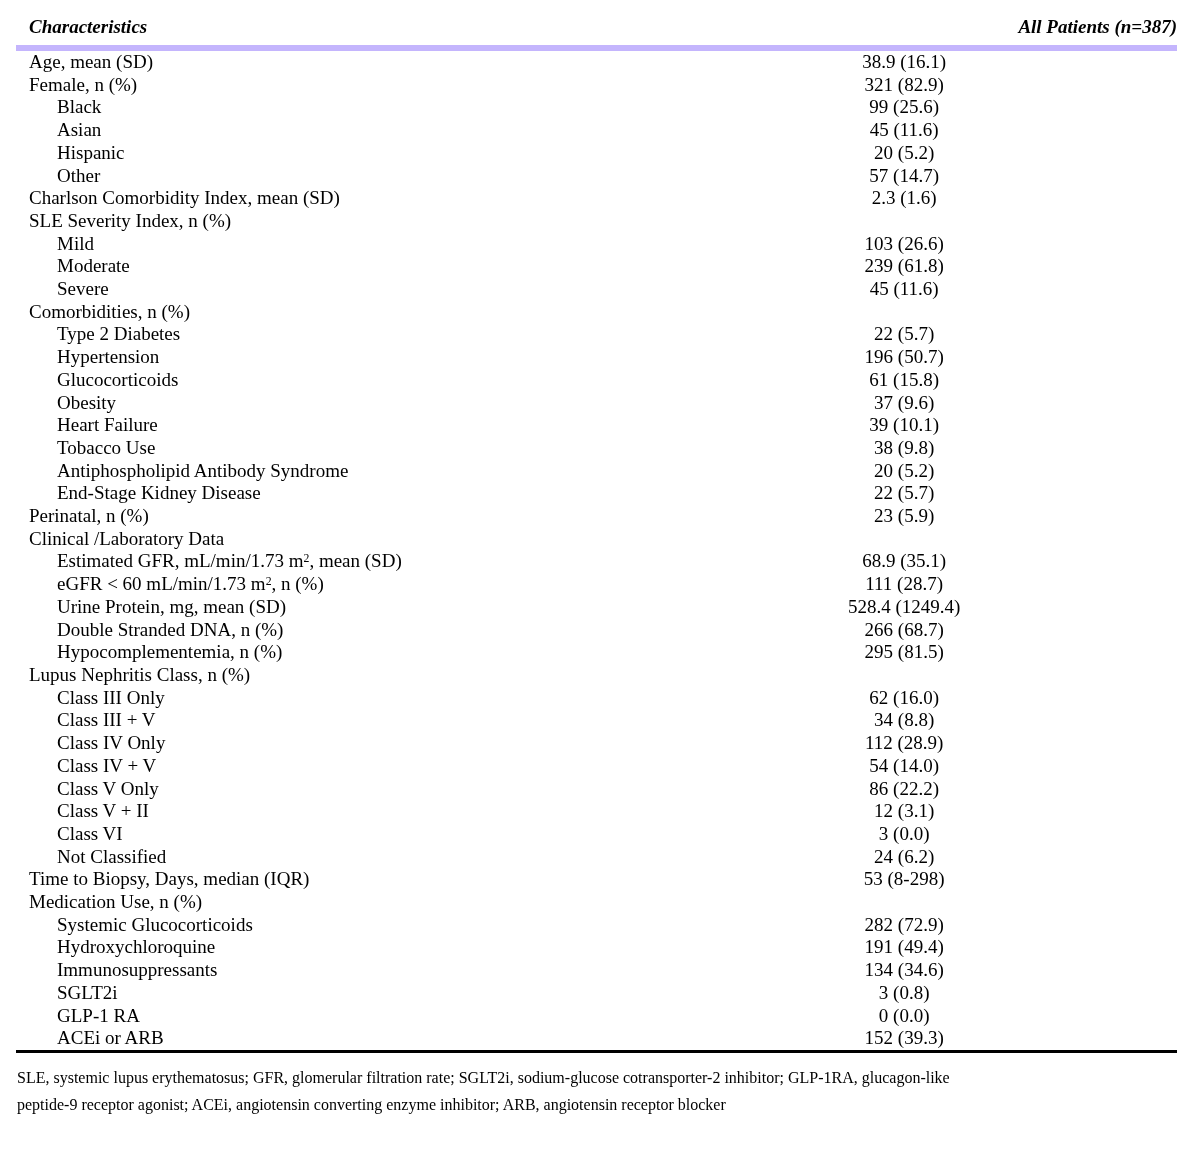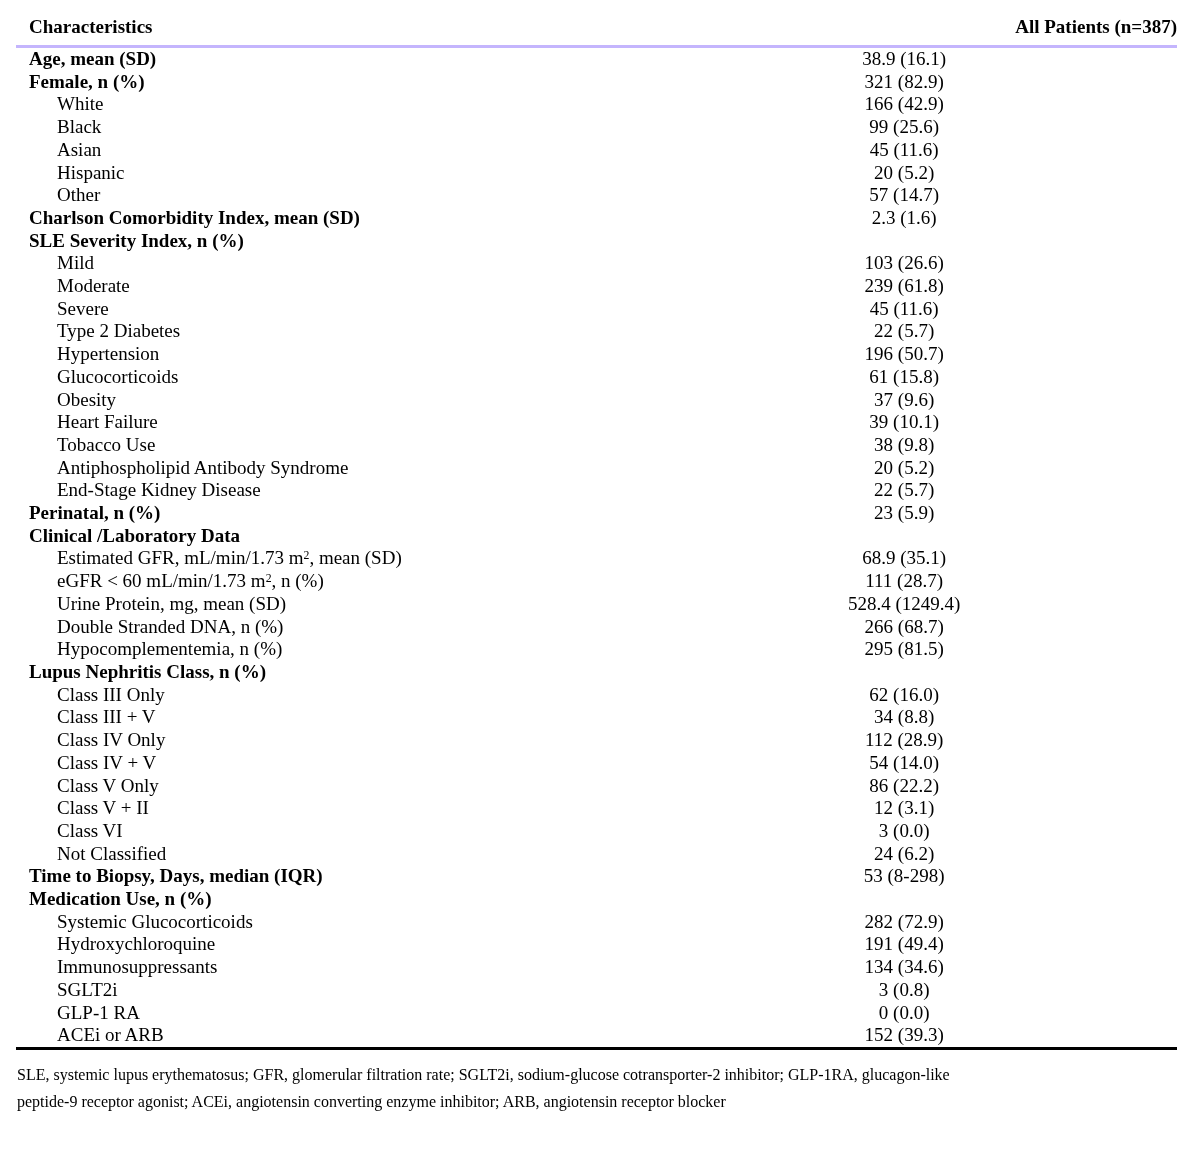--- a/index.html
+++ b/index.html
@@ -16,42 +16,43 @@
   table.char-table {
     width: 100%;
     border-collapse: collapse;
     border-bottom: 3px solid #000;
     table-layout: fixed;
   }
   col.c1 { width: 53%; }
   col.c2 { width: 47%; }
 
   thead th {
-    border-bottom: 3px solid #c4b5fd;
+    border-bottom: 6px solid #c4b5fd;
     font-size: 19px;
     font-weight: bold;
     padding: 16px 0 7px 13px;
     text-align: left;
     white-space: nowrap;
+    font-style: italic;
   }
   thead th.col-value {
     text-align: right;
     padding-left: 0;
   }
 
   tbody td {
     font-size: 19px;
     line-height: 22.7px;
     height: 22.7px;
     padding: 0;
     white-space: nowrap;
     overflow: visible;
   }
   td.label-cell { padding-left: 13px; }
-  tr.section td.label-cell { font-weight: bold; }
+  tr.section td.label-cell { font-weight: normal; }
   tr.item td.label-cell { padding-left: 41px; font-weight: normal; }
   td.value-cell { text-align: center; }
 
   sup {
     font-size: 0.62em;
     line-height: 0;
     vertical-align: baseline;
     position: relative;
     top: -0.45em;
   }
@@ -83,24 +84,20 @@
     <tbody>
         <tr class="section">
     <td class="label-cell">Age, mean (SD)</td>
     <td class="value-cell">38.9 (16.1)</td>
   </tr>
         <tr class="section">
     <td class="label-cell">Female, n (%)</td>
     <td class="value-cell">321 (82.9)</td>
   </tr>
         <tr class="item">
-    <td class="label-cell">White</td>
-    <td class="value-cell">166 (42.9)</td>
-  </tr>
-        <tr class="item">
     <td class="label-cell">Black</td>
     <td class="value-cell">99 (25.6)</td>
   </tr>
         <tr class="item">
     <td class="label-cell">Asian</td>
     <td class="value-cell">45 (11.6)</td>
   </tr>
         <tr class="item">
     <td class="label-cell">Hispanic</td>
     <td class="value-cell">20 (5.2)</td>
@@ -121,20 +118,24 @@
     <td class="label-cell">Mild</td>
     <td class="value-cell">103 (26.6)</td>
   </tr>
         <tr class="item">
     <td class="label-cell">Moderate</td>
     <td class="value-cell">239 (61.8)</td>
   </tr>
         <tr class="item">
     <td class="label-cell">Severe</td>
     <td class="value-cell">45 (11.6)</td>
+  </tr>
+        <tr class="section">
+    <td class="label-cell">Comorbidities, n (%)</td>
+    <td class="value-cell"></td>
   </tr>
         <tr class="item">
     <td class="label-cell">Type 2 Diabetes</td>
     <td class="value-cell">22 (5.7)</td>
   </tr>
         <tr class="item">
     <td class="label-cell">Hypertension</td>
     <td class="value-cell">196 (50.7)</td>
   </tr>
         <tr class="item">

